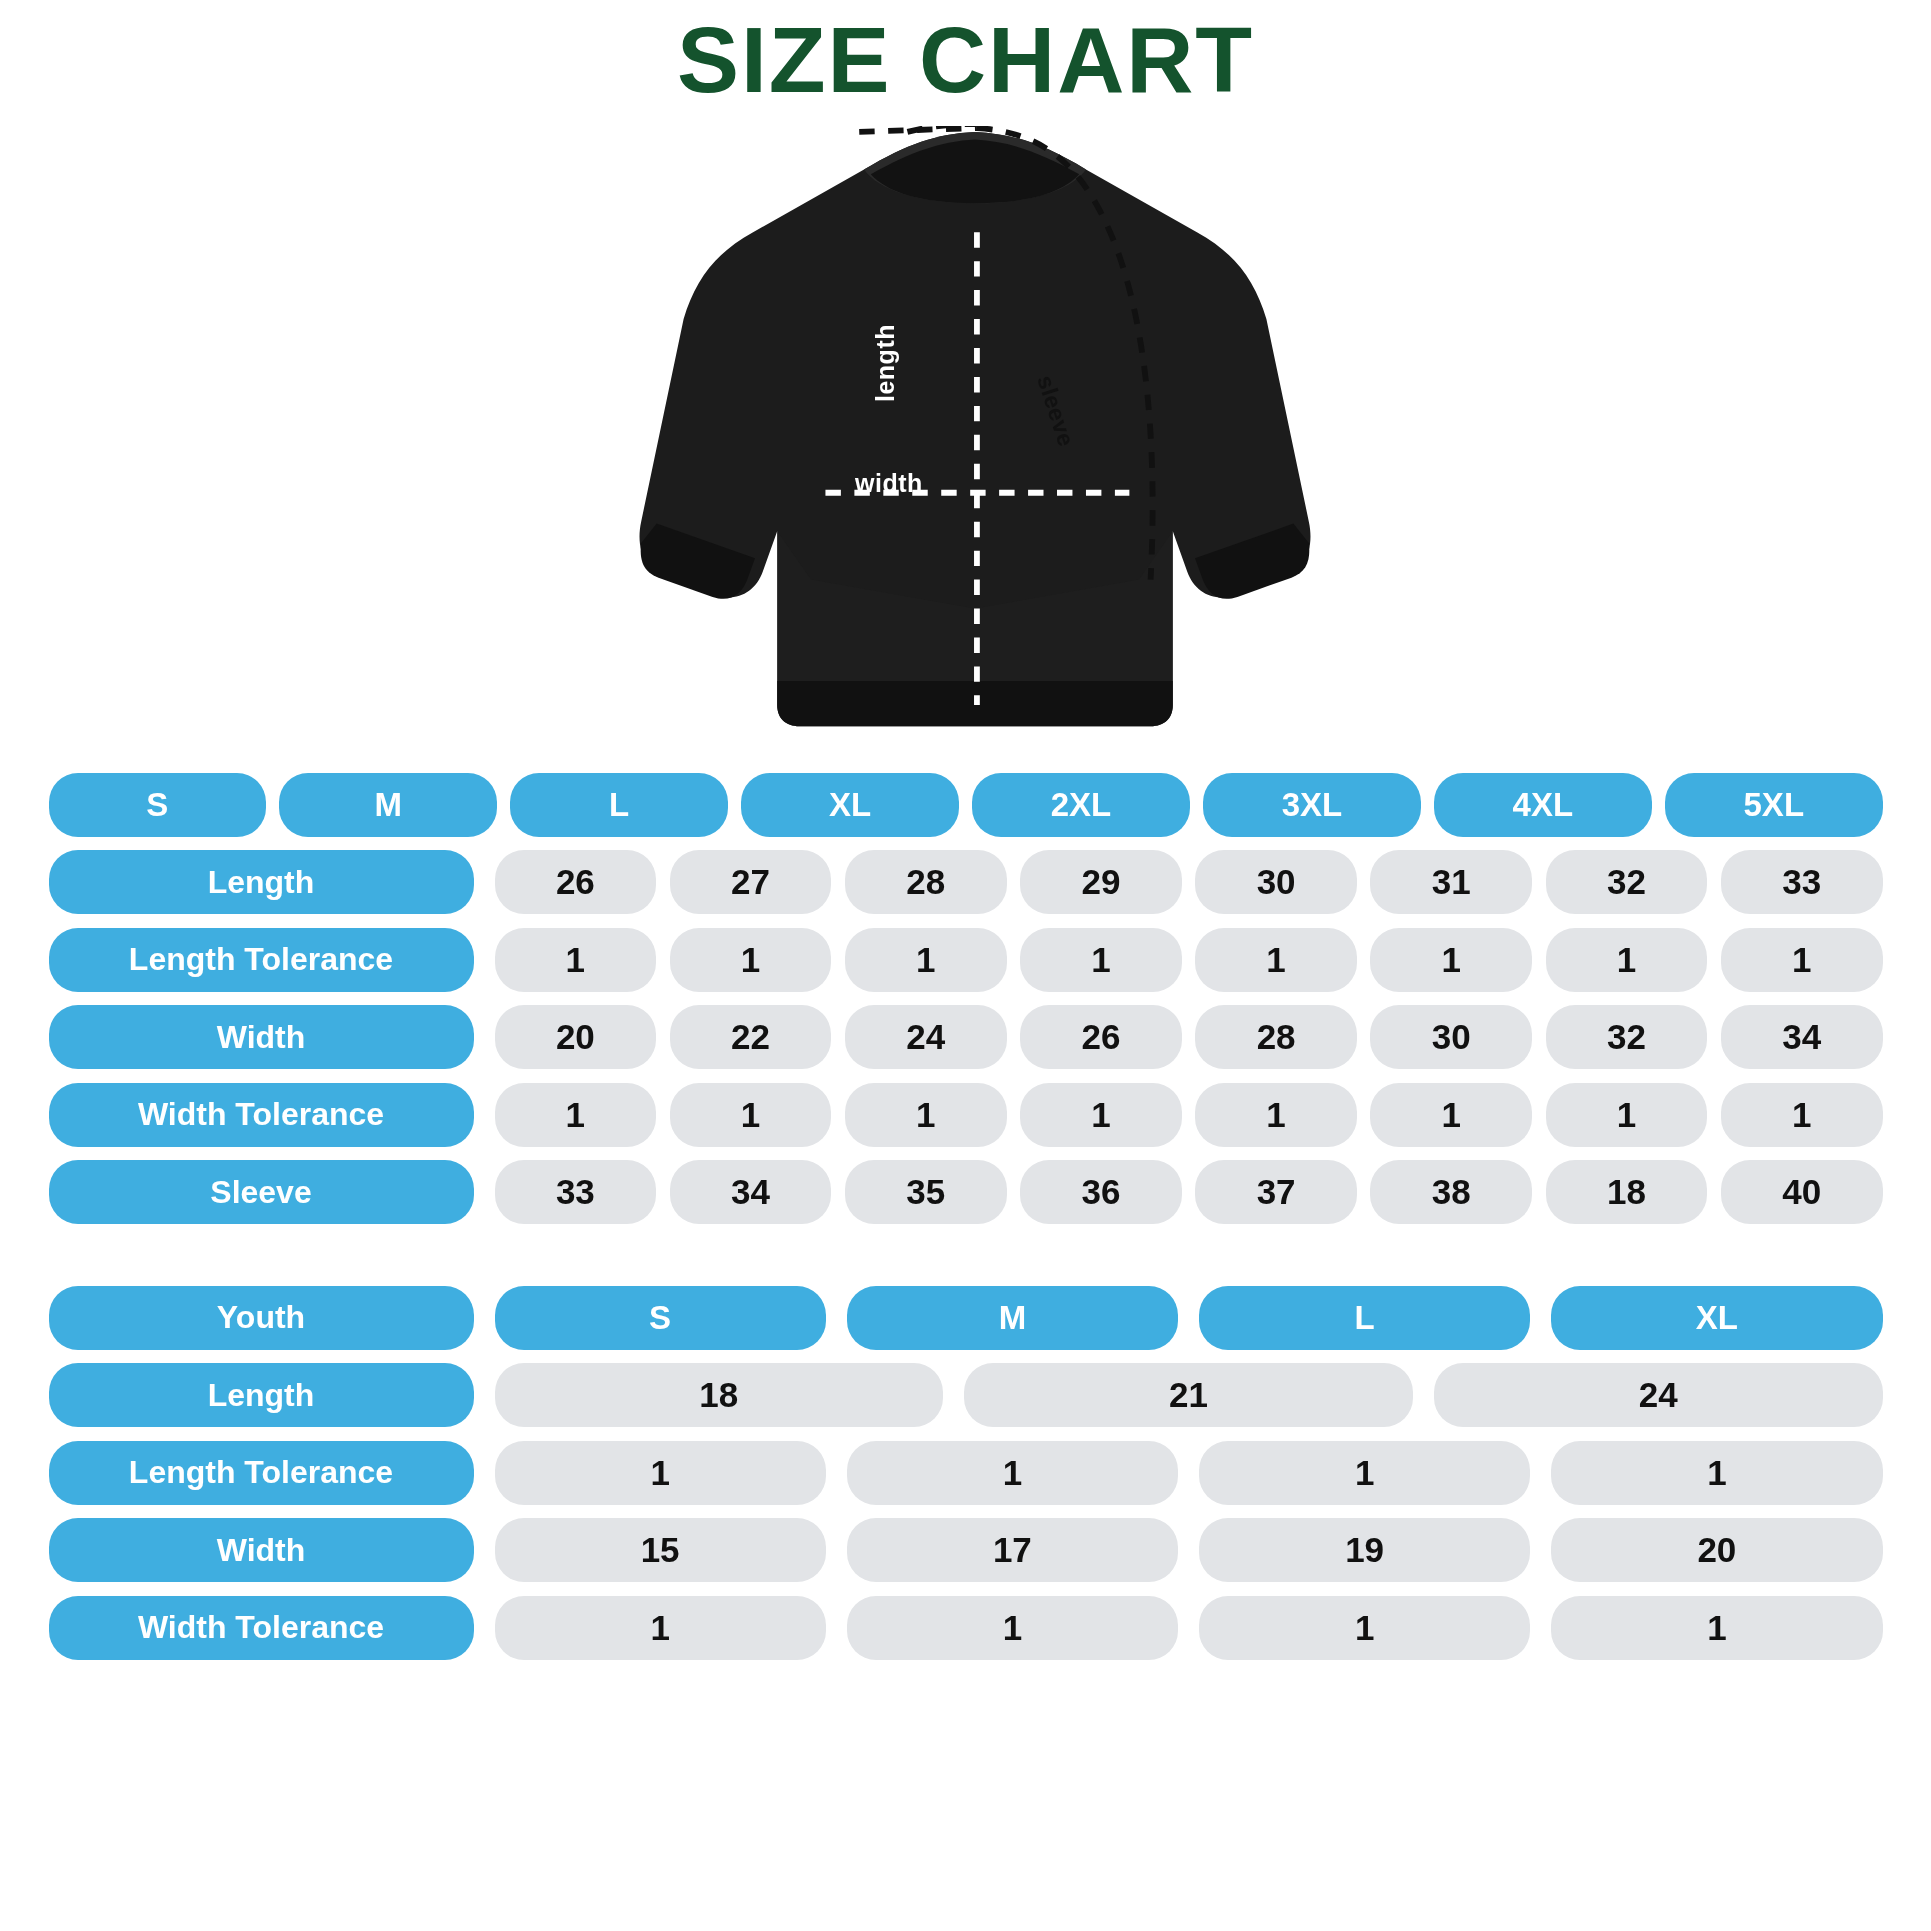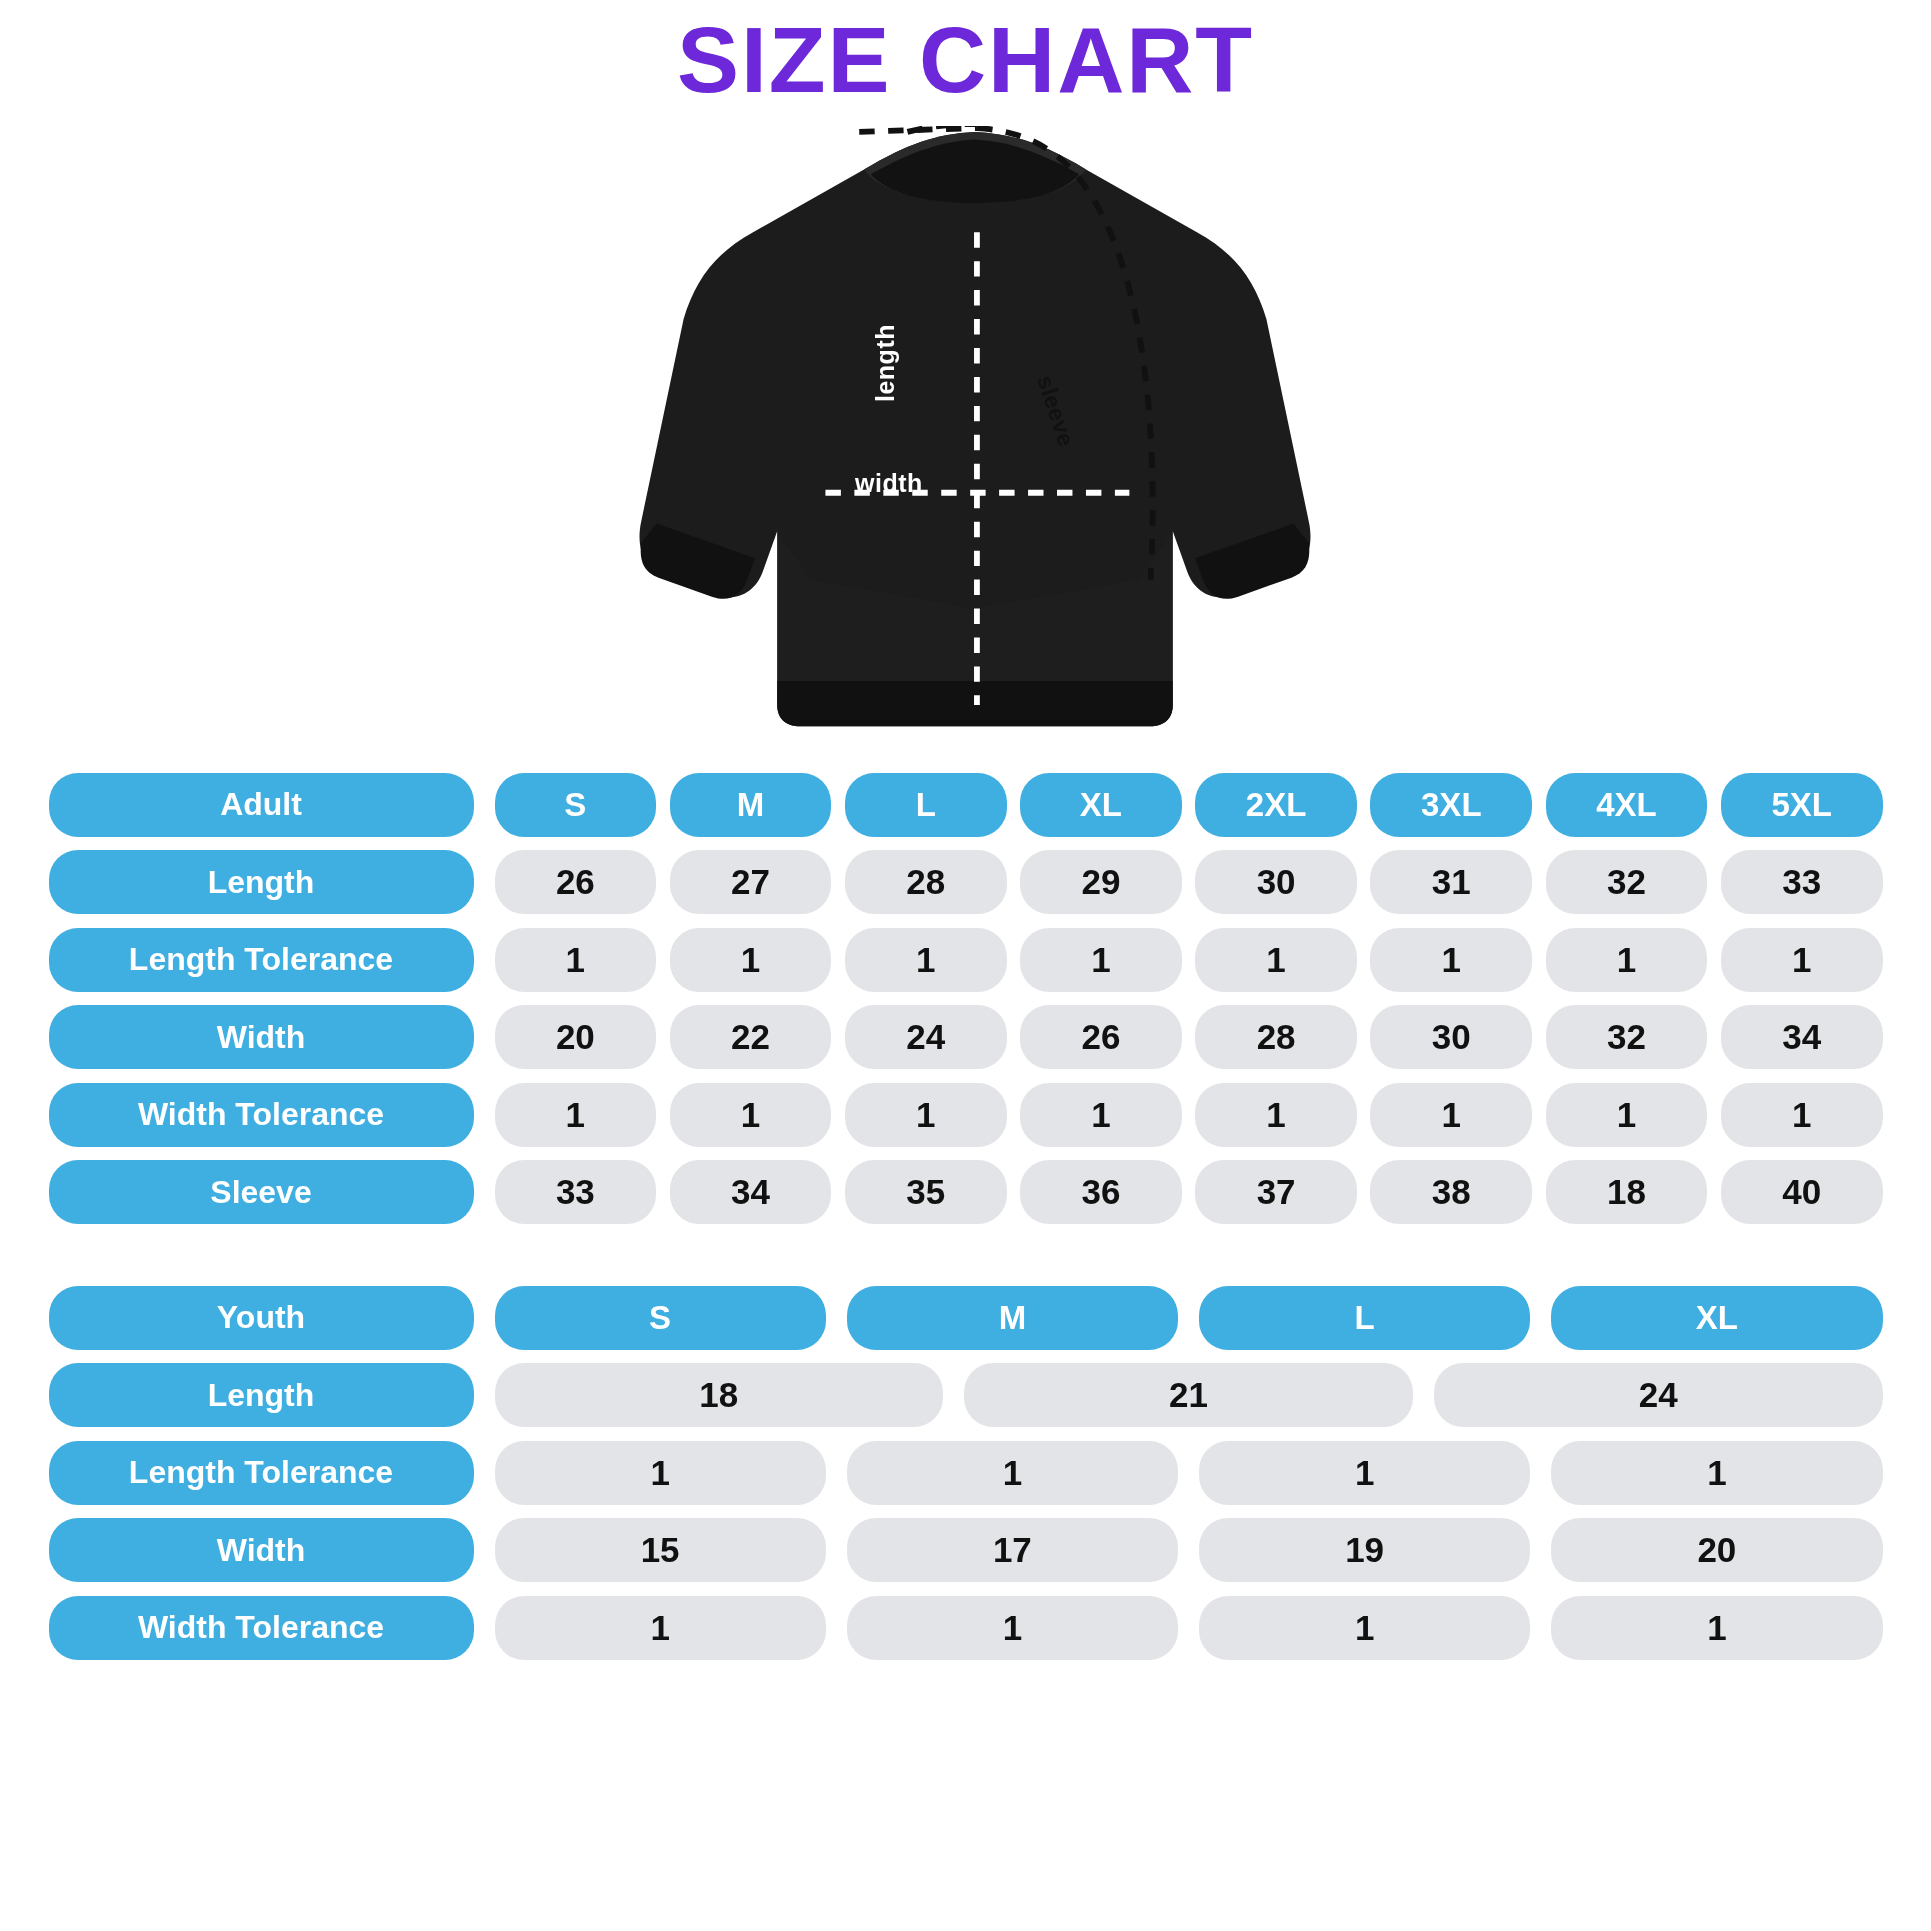--- a/index.html
+++ b/index.html
@@ -16,21 +16,21 @@
   .page {
     position: relative;
     width: 1931px;
     height: 1931px;
     box-sizing: border-box;
   }
 
   
   .title {
     text-align: center;
-    color: #6d28d9;
+    color: #14532d;
     font-size: 93px;
     font-weight: bold;
     letter-spacing: 1.9px;
     padding-top: 13.5px;
     line-height: 1.0;
   }
 
   
   .garment-area {
     position: relative;
@@ -193,21 +193,20 @@
 
       <div class="dim-label label-width">width</div>
       <div class="dim-label label-length">length</div>
       <div class="dim-label label-sleeve">sleeve</div>
     </div>
   </div>
 
   <div class="table-block adult">
 
     <div class="trow">
-      <div class="cell head-cell rowlabel">Adult</div>
       <div class="cell head-cell data">S</div>
       <div class="cell head-cell data">M</div>
       <div class="cell head-cell data">L</div>
       <div class="cell head-cell data">XL</div>
       <div class="cell head-cell data">2XL</div>
       <div class="cell head-cell data">3XL</div>
       <div class="cell head-cell data">4XL</div>
       <div class="cell head-cell data">5XL</div>
     </div>
 

